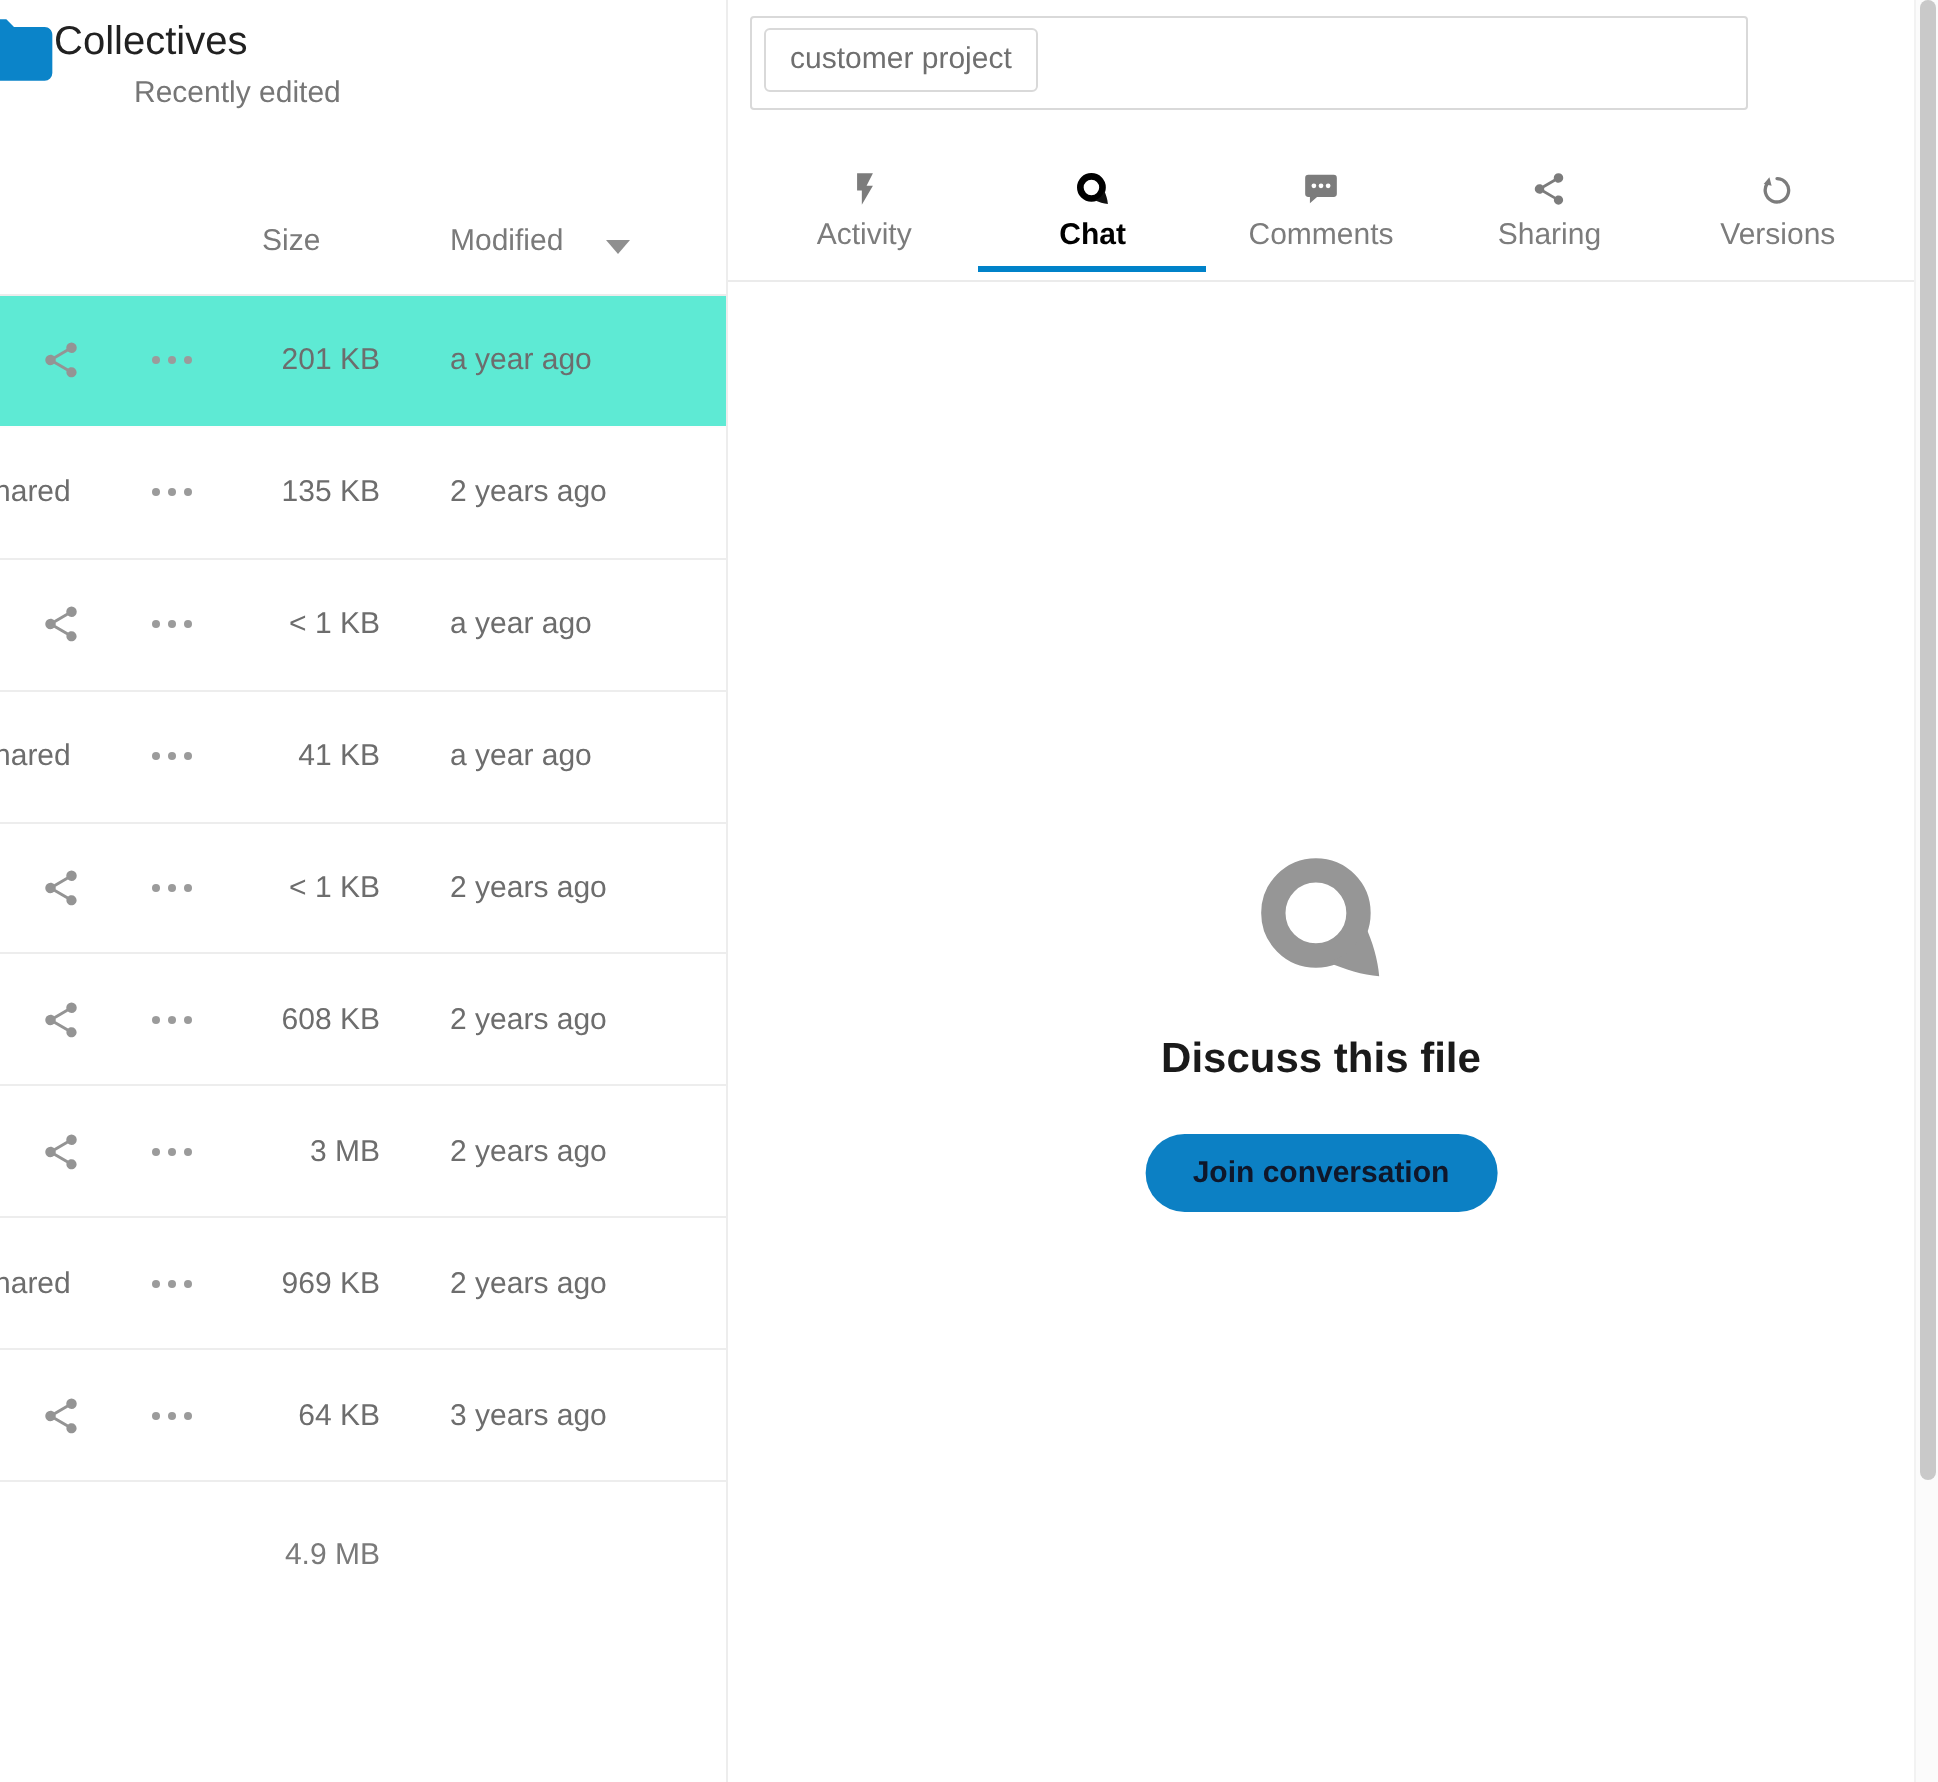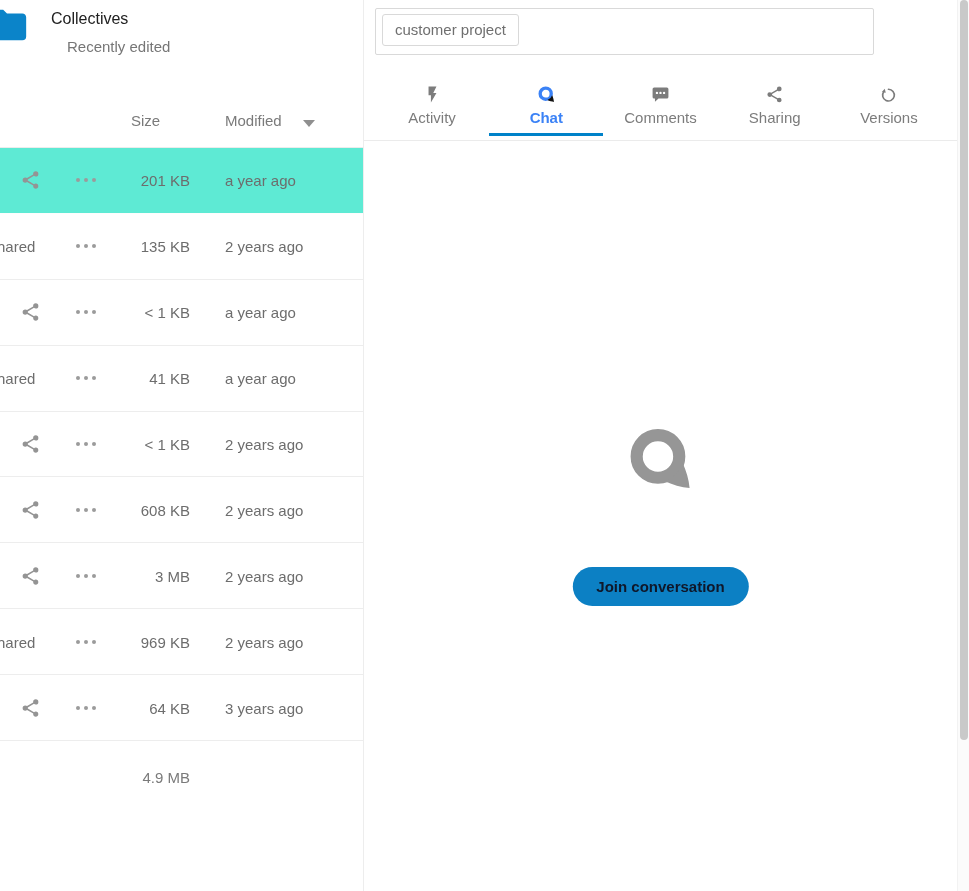--- a/index.html
+++ b/index.html
@@ -3,21 +3,21 @@
 <meta charset="utf-8">
 <style>
   * { box-sizing: border-box; margin: 0; padding: 0; }
   html,body { background:#fff; }
   body { font-family: "Liberation Sans", sans-serif; }
   .root { position:relative; width:969px; height:891px; background:#fff; overflow:hidden; }
 
   
   .left-pane { position:absolute; left:0; top:0; width:364px; height:891px; background:#fff; border-right:1px solid #ededed; overflow:hidden; }
   .folder-ic { position:absolute; left:-16px; top:2px; width:46px; height:46px; }
-  .list-title { position:absolute; left:51px; top:10px; font-size:16px; color:#212121; white-space:nowrap; }
+  .list-title { position:absolute; left:27px; top:10px; font-size:20px; color:#212121; white-space:nowrap; }
   .list-subtitle { position:absolute; left:35px; top:38px; font-size:15px; color:#767676; white-space:nowrap;margin-left:32px; }
   .col-size-header { position:absolute; left:131px; top:112px; font-size:15px; color:#7a7a7a; }
   .col-mod-header { position:absolute; left:225px; top:112px; font-size:15px; color:#7a7a7a; }
   .sort-caret { position:absolute; left:303px; top:120px; width:0; height:0;
                 border-left:6px solid transparent; border-right:6px solid transparent; border-top:7px solid #8f8f8f; }
   .header-sep { position:absolute; left:0; top:147px; width:364px; height:1px; background:#ececec; }
   .rows { position:absolute; left:0; top:148px; width:364px; }
   .frow { position:relative; height:65.9px; border-bottom:1px solid #ededed; overflow:hidden; background:#fff; }
   .frow.selected { background:#5eead4; border-bottom-color:#fdfdfd; }
   .shared-text { position:absolute; left:-13px; top:50%; transform:translateY(-50%); font-size:15px; color:#6d6d6d; white-space:nowrap; }
@@ -31,21 +31,21 @@
 
   
   .sidebar { position:absolute; left:364px; top:0; width:593px; height:891px; background:#fff; }
   .tag-box { position:absolute; left:11px; top:8px; width:499px; height:47px; border:1px solid #d9d9d9; border-radius:2px; padding:5px 6px; }
   .chip { display:inline-block; border:1px solid #d9d9d9; border-radius:3px; padding:6px 12px 7px 12px; font-size:15px; color:#6f6f6f; background:#fff; }
   .tabs-wrap { position:absolute; left:0; top:75px; width:593px; height:66px; border-bottom:1px solid #ebebeb; }
   .tabs { display:flex; padding:0 11px; }
   .tab { flex:1 1 0; display:flex; flex-direction:column; align-items:center; gap:5px; padding-top:9px; height:61px;
          color:#7c7c7c; font-size:15px; cursor:pointer; border-bottom:3px solid transparent; }
   .tab svg { width:19px; height:19px; fill:#7c7c7c; }
-  .tab.active { color:#3b82f6; font-weight:bold; border-bottom-color:#0082c9; }
+  .tab.active { color:#000000; font-weight:bold; border-bottom-color:#0082c9; }
   .tab.active svg { fill:#111; }
   .tab-ic { height:20px; display:flex; align-items:flex-end; }
 
   .talk-logo { position:absolute; left:50%; top:423px; transform:translateX(-50%); width:73px; height:73px; }
   .discuss { position:absolute; left:0; top:518px; width:100%; text-align:center; font-size:21px; font-weight:bold; color:#1a1a1a; }
   .join-btn { position:absolute; top:567px; left:50%; transform:translateX(-50%); background:#0c80c4; color:#0f172a;
               font-family:"Liberation Sans",sans-serif; font-weight:bold; font-size:15px; border:none; border-radius:20px;
               height:39px; padding:0 24px; cursor:pointer; white-space:nowrap;text-align:right; }
 
   
@@ -231,20 +231,21 @@
           </div>
         </div>
     </div>
 
     <span class="talk-logo">
       <svg viewBox="0 0 24 24">
         <circle cx="11" cy="11" r="7" fill="none" stroke="#969696" stroke-width="4"></circle>
         <path fill="#969696" d="M19.1,13.1 C20.3,15.7 21.2,18.7 21.4,21.4 C18.7,21.2 15.7,20.3 13.1,19.1 A9.2,9.2 0 0,0 19.1,13.1 Z"></path>
       </svg>
     </span>
+    <div class="discuss">Discuss this file</div>
     <button class="join-btn">Join conversation</button>
   </section>
 
   <div class="scroll-track">
     <div class="scroll-thumb"></div>
   </div>
 
 </div>
 
 </body></html>

